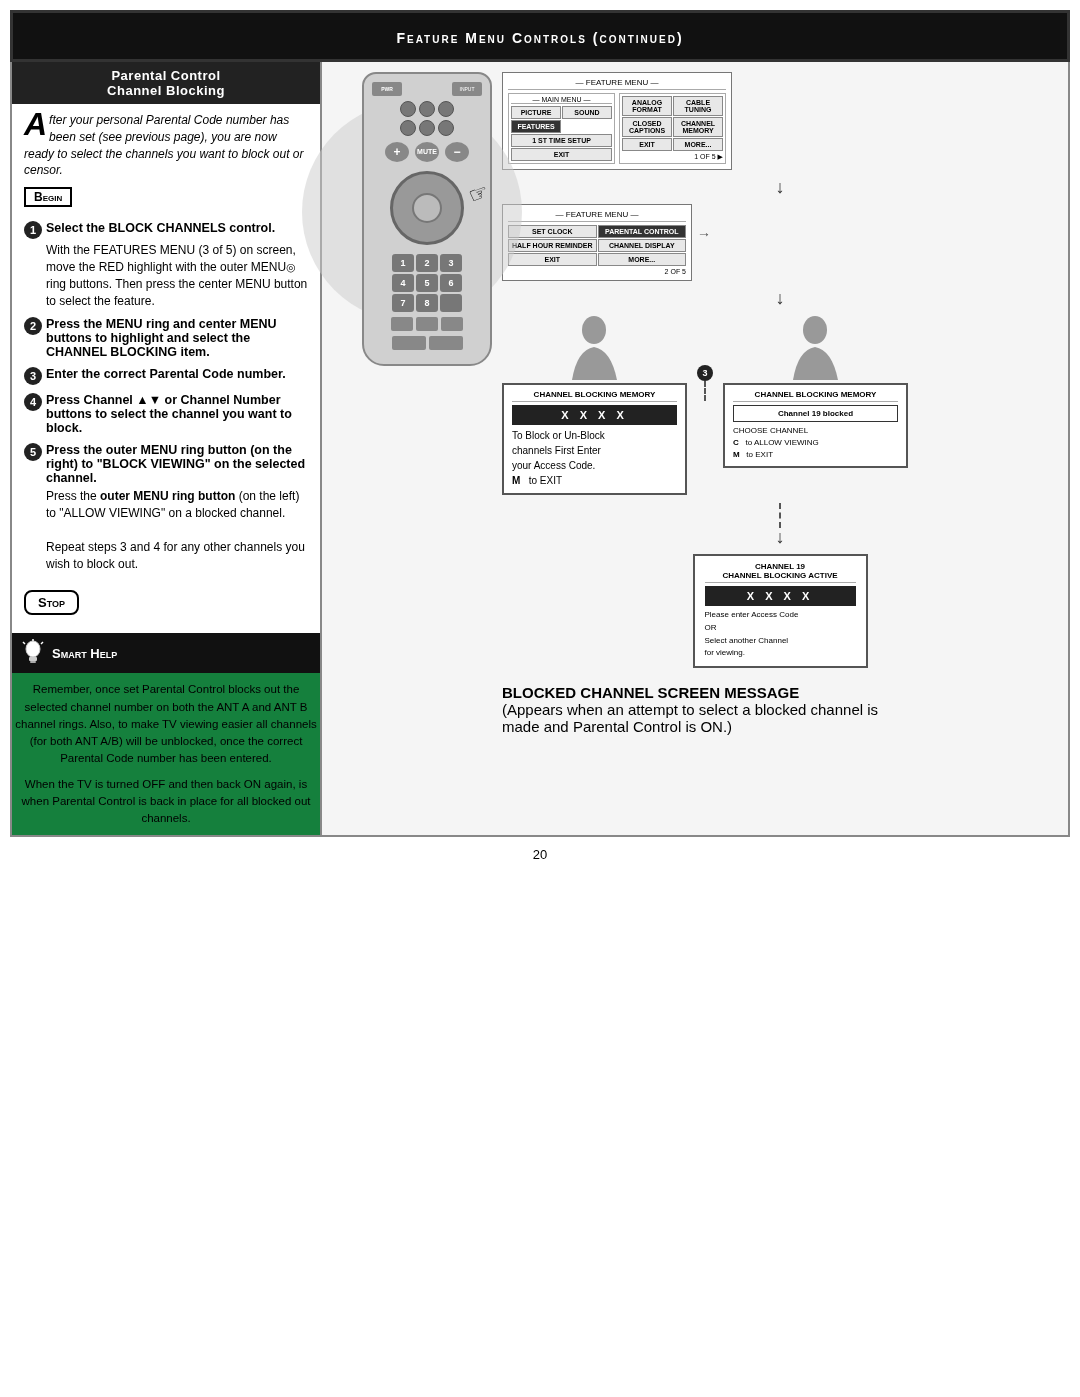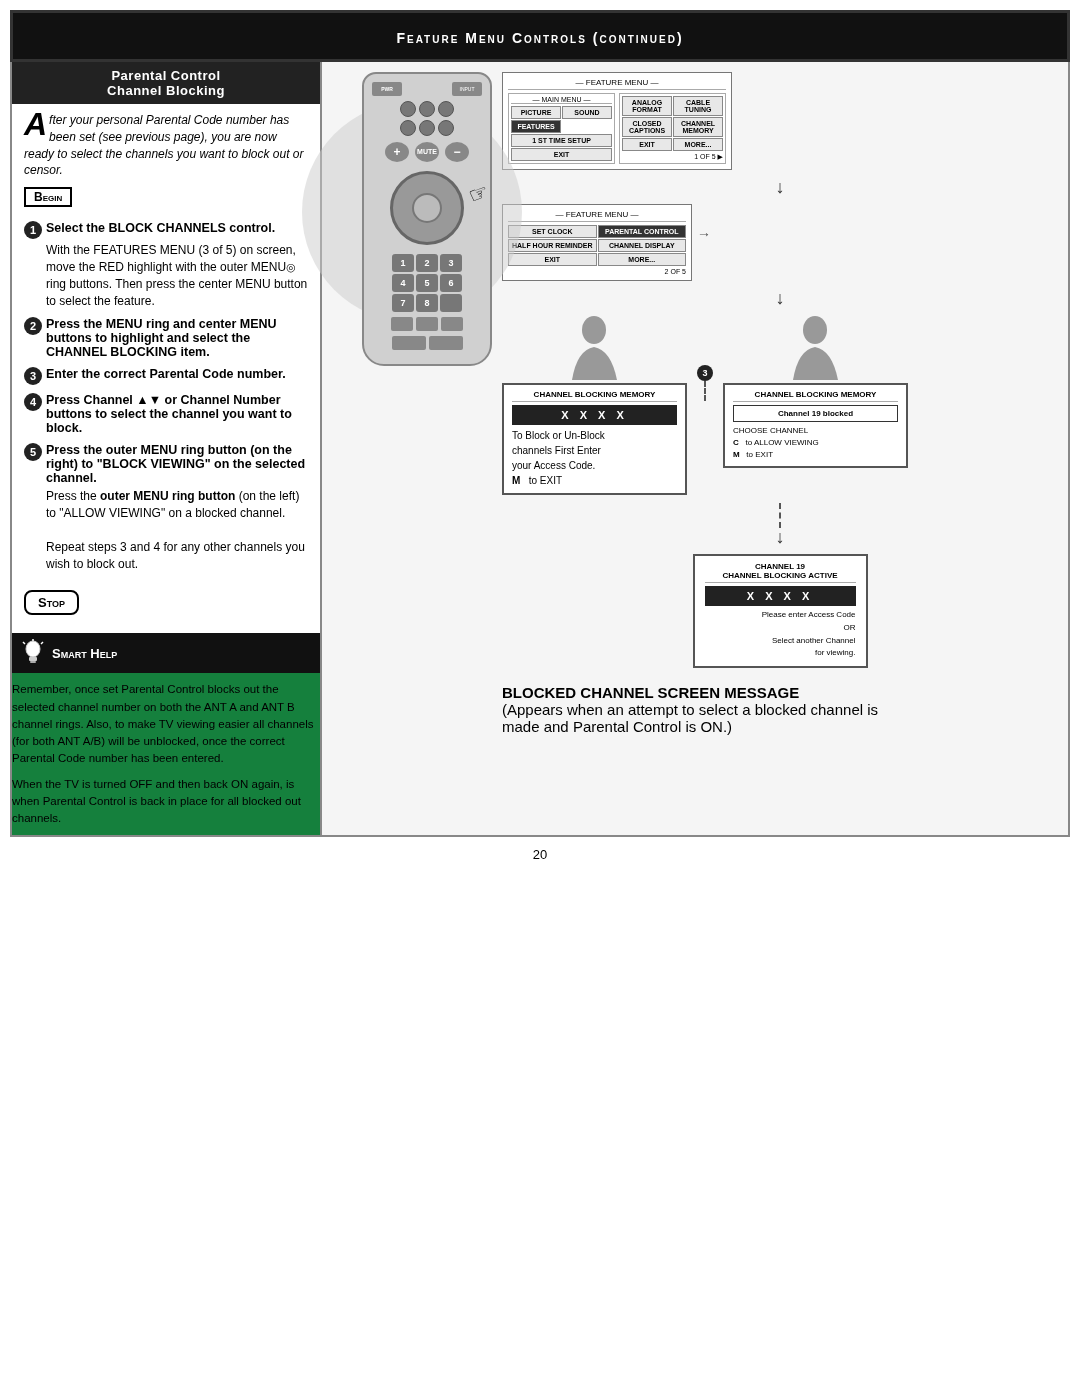--- a/index.html
+++ b/index.html
@@ -122,20 +122,21 @@
       font-size: 13px;
       margin-top: 8px;
       font-variant: small-caps;
     }
 
     
     .smart-help {
       background: #111;
       color: #fff;
       margin: 10px 0 0 0;
+      text-align: center;
     }
     .smart-help-header {
       display: flex;
       align-items: center;
       padding: 6px 10px;
       font-size: 13px;
       font-weight: bold;
       font-variant: small-caps;
     }
     .lightbulb-icon {
@@ -449,21 +450,21 @@
           <div style="display:flex;flex-direction:column;align-items:center;">
             <div style="border-right:2px dashed #555;height:25px;"></div>
             <div class="arrow-down">↓</div>
           </div>
 
           <div style="display:flex;flex-direction:column;align-items:center;">
             <div style="border:2px solid #555;background:#fff;padding:6px 10px;width:175px;font-size:8px;">
               <div style="text-align:center;font-size:8px;font-weight:bold;">CHANNEL 19</div>
               <div style="text-align:center;font-size:8px;font-weight:bold;border-bottom:1px solid #aaa;padding-bottom:2px;margin-bottom:3px;">CHANNEL BLOCKING ACTIVE</div>
               <div style="background:#222;color:#fff;text-align:center;padding:4px;font-size:11px;font-weight:bold;letter-spacing:4px;margin:3px 0;">X  X  X  X</div>
-              <div style="text-align:right;font-size:8px;line-height:1.6;">
+              <div style="text-align:left;font-size:8px;line-height:1.6;">
                 Please enter Access Code<br>
                 OR<br>
                 Select another Channel<br>
                 for viewing.
               </div>
             </div>
           </div>
 
           <div style="margin-top:8px;font-size:15px;max-width:380px;">
             <div style="font-weight:bold;">BLOCKED CHANNEL SCREEN MESSAGE</div>

